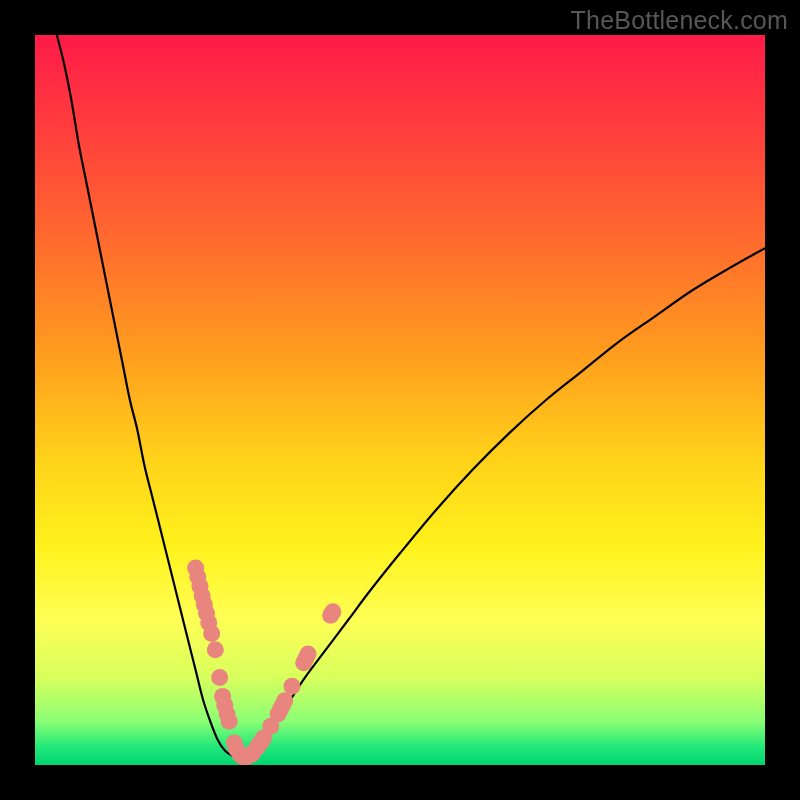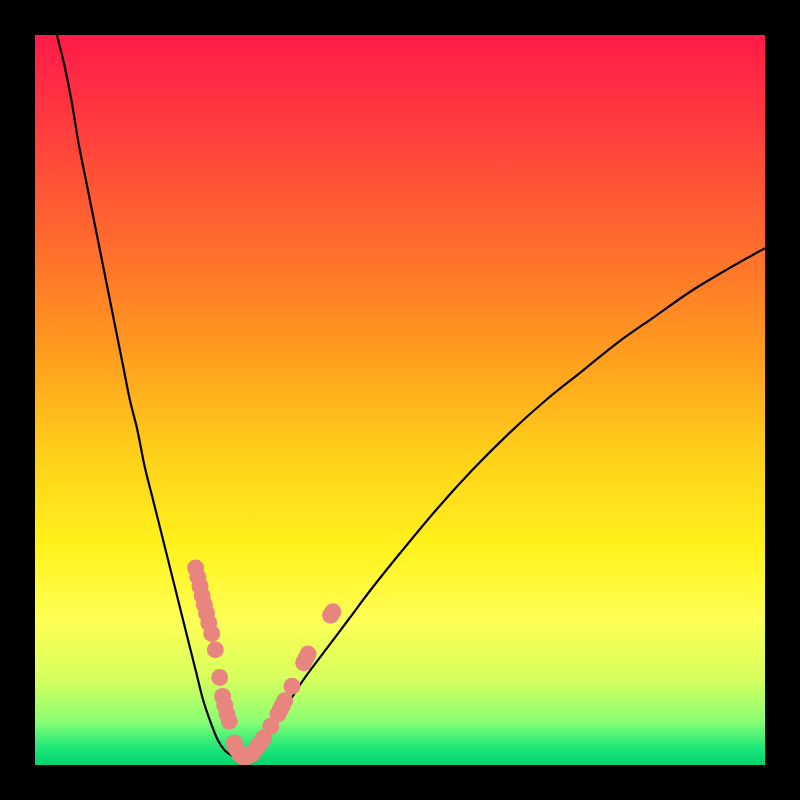--- a/index.html
+++ b/index.html
@@ -31,20 +31,21 @@
     color: #575757;
     font-size: 25px;
     font-weight: 400;
     letter-spacing: 0.2px;
   }
 </style>
 </head>
 <body>
 
 <div class="frame">
+  <div class="watermark">TheBottleneck.com</div>
   <div class="plot">
     <svg id="svg" width="730" height="730" viewBox="0 0 730 730">
       <defs>
         <linearGradient id="bg-grad" x1="0" y1="0" x2="0" y2="1">
             <stop offset="0%" stop-color="#ff1b48"></stop>
             <stop offset="12%" stop-color="#ff3b3e"></stop>
             <stop offset="28.000000000000004%" stop-color="#ff6a2e"></stop>
             <stop offset="44%" stop-color="#ff9e1e"></stop>
             <stop offset="57.99999999999999%" stop-color="#ffd21a"></stop>
             <stop offset="70%" stop-color="#fff21c"></stop>

